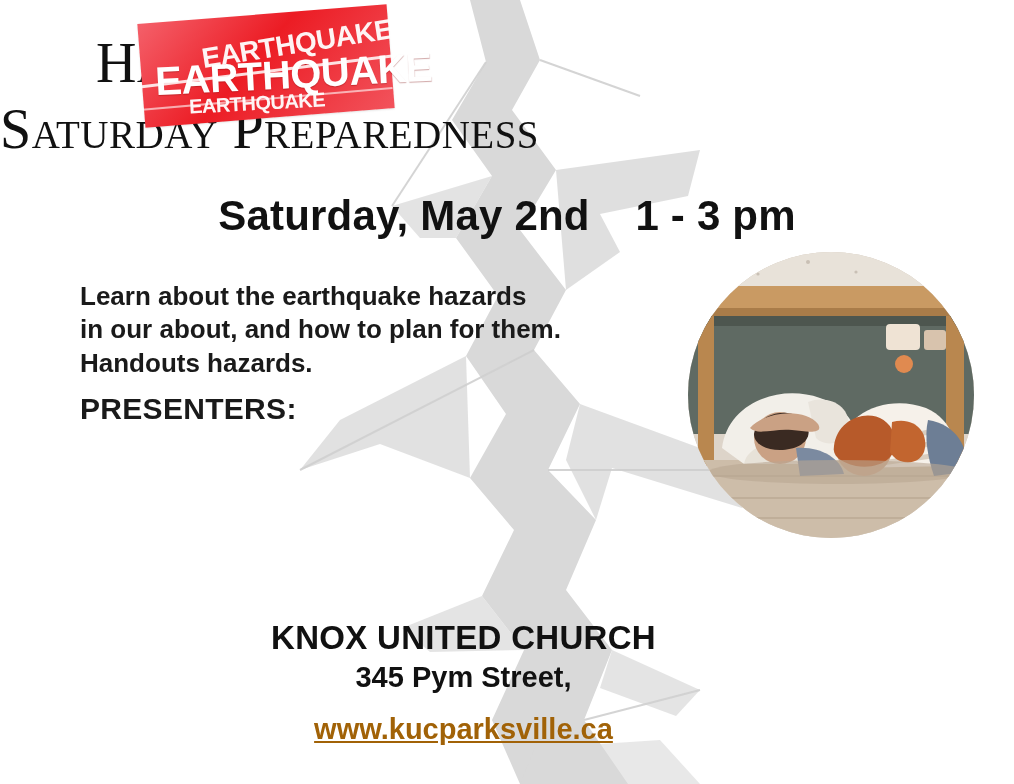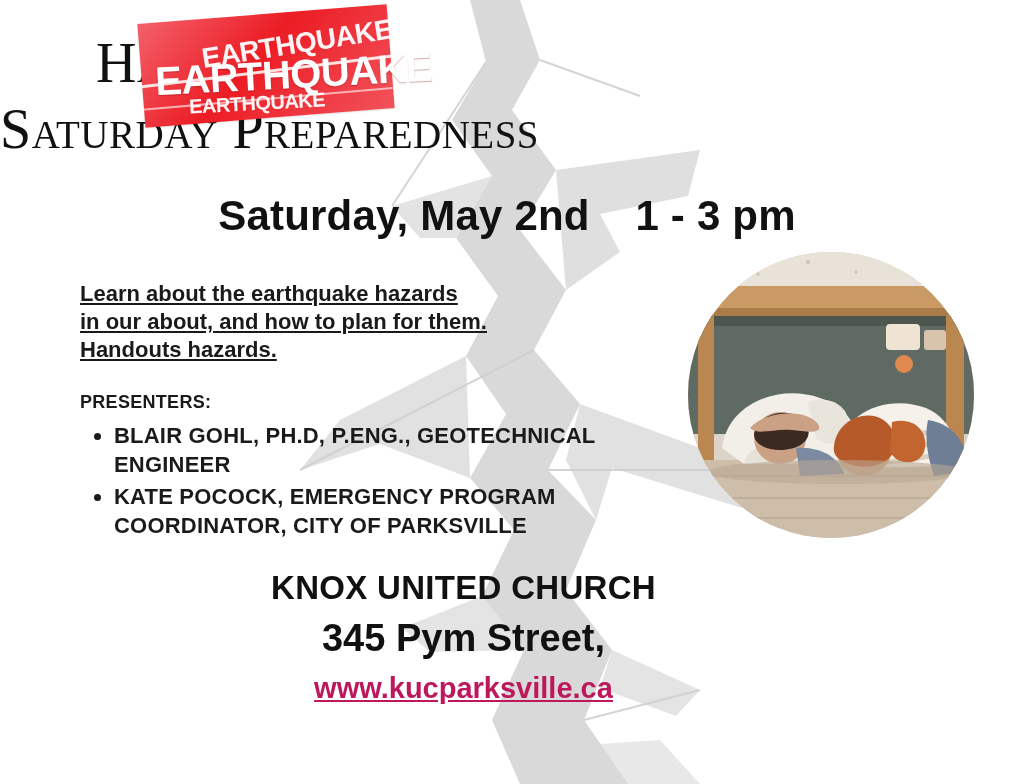--- a/index.html
+++ b/index.html
@@ -138,37 +138,36 @@
     display: inline-block;
     width: 22px;
   }
 
   
   .blurb {
     position: absolute;
     left: 80px;
     top: 280px;
     width: 560px;
-    font-size: 22px;
+    font-size: 26px;
     font-weight: bold;
     color: #1a1a1a;
     line-height: 1.28;
     z-index: 3;
-    text-decoration: underline;
   }
 
   .presenters {
     position: absolute;
     left: 80px;
     top: 392px;
     width: 600px;
     z-index: 3;
   }
   .presenters-label {
-    font-size: 18px;
+    font-size: 30px;
     font-weight: bold;
     color: #1a1a1a;
     letter-spacing: 0.3px;
   }
   .presenter-list {
     margin: 8px 0 0 0;
     padding-left: 34px;
     list-style: disc;
   }
   .presenter-list li {
@@ -192,45 +191,45 @@
     z-index: 4;
     background: #d8cfc6;
   }
   .photo svg {
     display: block;
   }
 
   
   .venue {
     position: absolute;
-    top: 568px;
+    top: 618px;
     left: 0;
     width: 927px;
     text-align: center;
     z-index: 3;
   }
   .venue-name {
     font-size: 33px;
     font-weight: bold;
     color: #111111;
     letter-spacing: 0.3px;
     line-height: 1.2;
   }
   .venue-addr {
-    font-size: 38px;
+    font-size: 29px;
     font-weight: bold;
     color: #111111;
     line-height: 1.18;
-    margin-top: 8px;
+    margin-top: 2px;
   }
   .venue-url {
-    margin-top: 12px;
+    margin-top: 19px;
     font-size: 29px;
     font-weight: bold;
-    color: #be185d;
+    color: #a16207;
     text-decoration: underline;
     display: inline-block;
   }
 </style>
 </head>
 <body>
 
 <div id="poster">
 
   <div class="crack-layer">
@@ -287,24 +286,20 @@
   </div>
 
   <div class="blurb">
     <div>Learn about the earthquake hazards</div>
     <div>in our about, and how to plan for them.</div>
     <div>Handouts hazards.</div>
   </div>
 
   <div class="presenters">
     <div class="presenters-label">PRESENTERS:</div>
-    <ul class="presenter-list">
-      <li>BLAIR GOHL, PH.D, P.ENG., GEOTECHNICAL ENGINEER</li>
-      <li>KATE POCOCK, EMERGENCY PROGRAM COORDINATOR, CITY OF PARKSVILLE</li>
-    </ul>
   </div>
 
   <div class="photo">
     <svg width="286" height="286" viewBox="0 0 286 286" xmlns="http://www.w3.org/2000/svg" aria-hidden="true">
 
       <rect x="0" y="0" width="286" height="286" fill="#ddd4c9"></rect>
       <rect x="0" y="0" width="286" height="34" fill="#e8e2d9"></rect>
 
       <g fill="#c9c0b5">
         <circle cx="36" cy="14" r="2"></circle>

